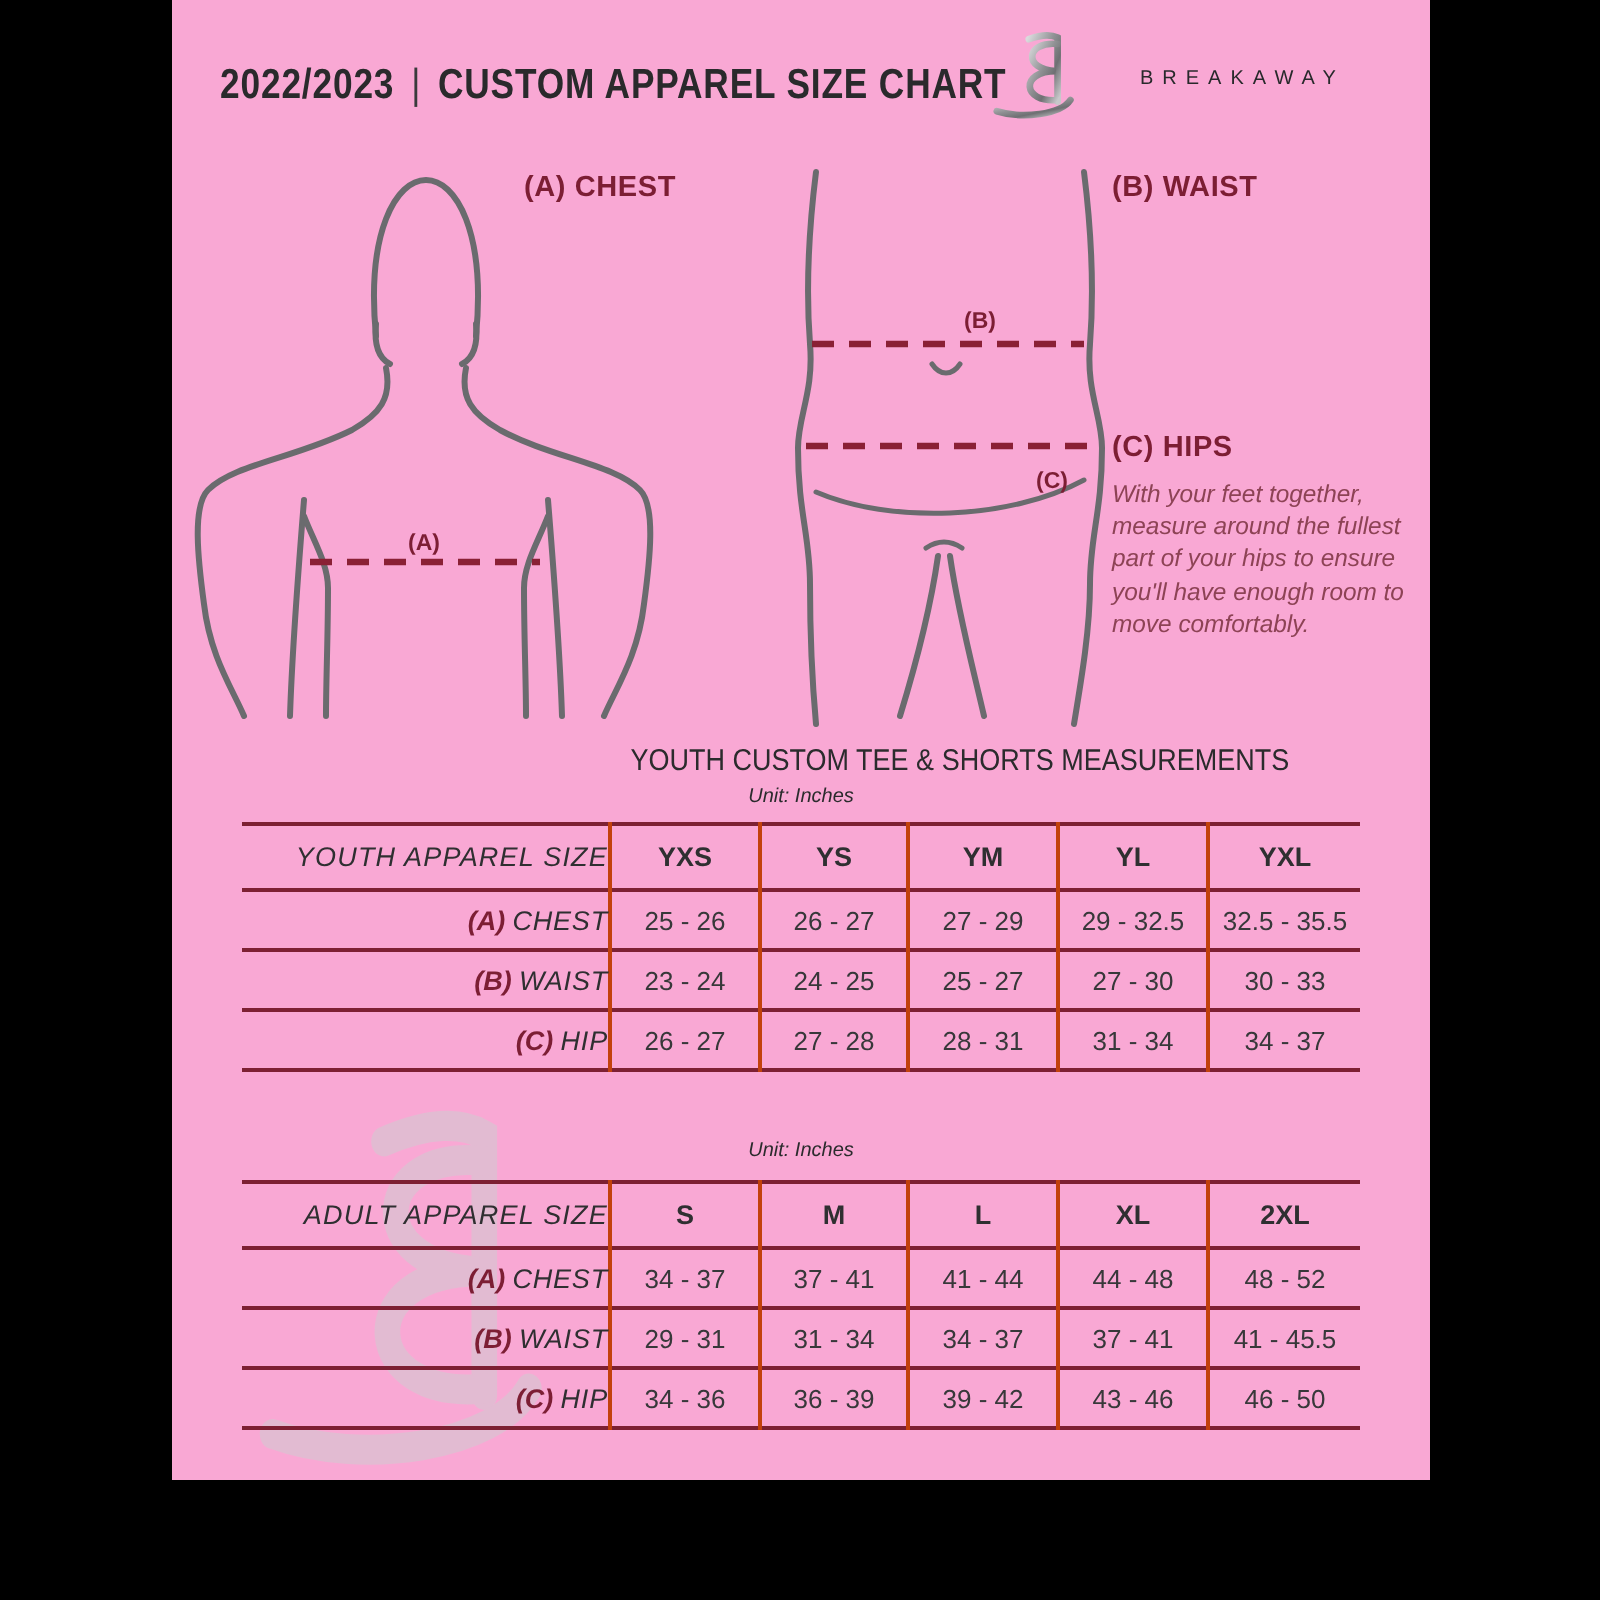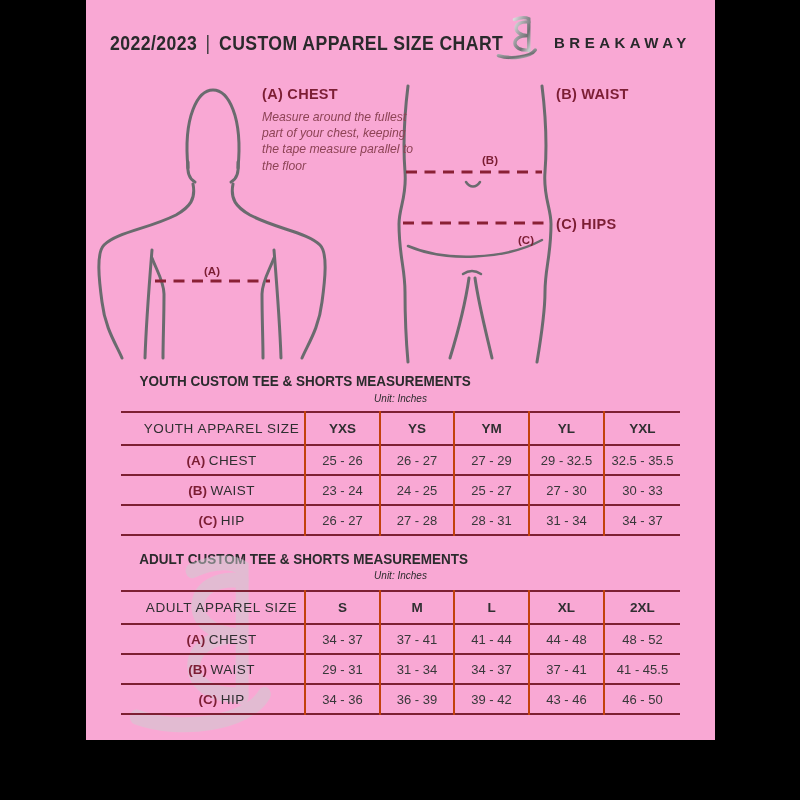--- a/index.html
+++ b/index.html
@@ -6,45 +6,45 @@
   .page{position:relative;width:800px;height:800px;background:#000;overflow:hidden;
         font-family:"Liberation Sans",sans-serif;}
   .content{position:absolute;left:86px;top:0;width:629px;height:740px;background:#f9a8d4;overflow:hidden;}
 
   
   .hdr-text{position:absolute;left:24px;top:31px;white-space:nowrap;
             font-size:21px;font-weight:700;color:#2a2a2c;letter-spacing:.5px;
             transform:scaleX(.84);transform-origin:left center;}
   .hdr-divider{font-weight:400;padding:0 10px;color:#3a3a3c;}
   .logo{position:absolute;left:406px;top:12px;width:56px;height:52px;}
-  .brand{position:absolute;left:468px;top:34px;font-size:15px;font-weight:700;
+  .brand{position:absolute;left:484px;top:34px;font-size:10px;font-weight:400;
          letter-spacing:4.5px;color:#28292b;}
 
   
   .fig{position:absolute;}
   .guide-block{position:absolute;}
   .guide-title{font-size:14.5px;font-weight:700;color:#7c1e34;letter-spacing:.3px;}
   .guide-desc{margin-top:7px;font-size:12.2px;font-style:italic;color:#8d4355;line-height:1.33;}
 
   
-  .section-title{position:absolute;left:35px;width:559px;text-align:left;
-                 font-size:15px;font-weight:700;color:#2b2b2d;}
+  .section-title{position:absolute;left:18px;width:559px;text-align:right;
+                 font-size:15px;font-weight:400;color:#2b2b2d;}
   .section-title>span{display:inline-block;transform:scaleX(.9);}
   .section-unit{position:absolute;left:35px;width:559px;text-align:center;
                 font-size:10px;font-style:italic;color:#2b2b2d;}
 
   
   table.size-table{position:absolute;left:35px;width:559px;border-collapse:collapse;
                    table-layout:fixed;z-index:2;}
   table.size-table tr{border-top:2px solid #7d2033;border-bottom:2px solid #7d2033;}
   table.size-table td+td{border-left:2px solid #c2410c;}
   table.size-table td{font-size:13px;color:#38383a;text-align:center;padding:0;}
   table.size-table tr.hdr td{font-weight:700;color:#2f2f31;font-size:13.5px;height:31px;}
   table.size-table tr.hdr td.lbl{font-weight:400;letter-spacing:.6px;}
-  table.size-table td.lbl{text-align:center;padding-left:18px;}
+  table.size-table td.lbl{text-align:right;padding-left:18px;font-style:italic;}
   table.size-table tr.row td{height:28px;font-size:13px;}
   .row-prefix{color:#7c1e34;font-weight:700;font-size:13.5px;}
   .row-name{color:#2f2f31;font-size:13.5px;letter-spacing:.4px;}
 
   .watermark{position:absolute;left:28px;top:548px;width:195px;height:195px;opacity:.5;z-index:1;}
 
   .footer-bar{position:absolute;left:11px;top:740px;width:604px;height:46px;
               background:#701c31;border:2px solid #a2697a;z-index:2;}
 
   svg text{font-family:"Liberation Sans",sans-serif;}
@@ -104,29 +104,29 @@
         <path d="M85,194 C89,222 96,248 102,274"></path>
       </g>
       <line x1="16" y1="88" x2="152" y2="88" stroke="#8a2035" stroke-width="3.2" stroke-dasharray="11 7.5"></line>
       <line x1="13" y1="139" x2="158" y2="139" stroke="#8a2035" stroke-width="3.2" stroke-dasharray="11 7.5"></line>
       <text x="100" y="80" text-anchor="middle" font-size="11.5" font-weight="bold" fill="#7c1e34">(B)</text>
       <text x="136" y="160" text-anchor="middle" font-size="11.5" font-weight="bold" fill="#7c1e34">(C)</text>
     </svg>
 
     <div class="guide-block" style="left:176px;top:86px;width:152px;">
       <div class="guide-title">(A) CHEST</div>
-      <div class="guide-desc">Measure around the fullest part of your chest, keeping the tape measure parallel to the floor</div>
     </div>
 
     <div class="guide-block" style="left:470px;top:86px;width:150px;">
       <div class="guide-title">(B) WAIST</div>
     </div>
 
     <div class="guide-block" style="left:470px;top:216px;width:152px;">
       <div class="guide-title">(C) HIPS</div>
+      <div class="guide-desc">With your feet together, measure around the fullest part of your hips to ensure you'll have enough room to move comfortably.</div>
     </div>
 
     <svg class="watermark" viewBox="0 0 70 60" preserveAspectRatio="none">
       <g fill="none" stroke="#cdced1" stroke-width="4.6" stroke-linecap="round">
         <path d="M28,7 C36,4 42,4 46,6 C46,20 46,36 46,46"></path>
         <path d="M46,10 C26,8 24,26 45,27 C22,27 24,47 46,45"></path>
         <path d="M8,52 C24,57 48,54 54,45"></path>
       </g>
     </svg>
 
@@ -173,23 +173,20 @@
         <td class="lbl"><span class="row-prefix">(C)</span> <span class="row-name">HIP</span></td>
         <td>26 - 27</td>
         <td>27 - 28</td>
         <td>28 - 31</td>
         <td>31 - 34</td>
         <td>34 - 37</td>
       </tr>
     </tbody>
       </table>
 
-    <div class="section-title" style="top:550px;">
-      <span>ADULT CUSTOM TEE &amp; SHORTS MEASUREMENTS</span>
-    </div>
     <div class="section-unit" style="top:570px;">Unit: Inches</div>
 
     <table class="size-table" style="top:590px;">
       <colgroup>
           <col style="width:184px">
           <col style="width:75px">
           <col style="width:74px">
           <col style="width:75px">
           <col style="width:75px">
           <col style="width:76px">

